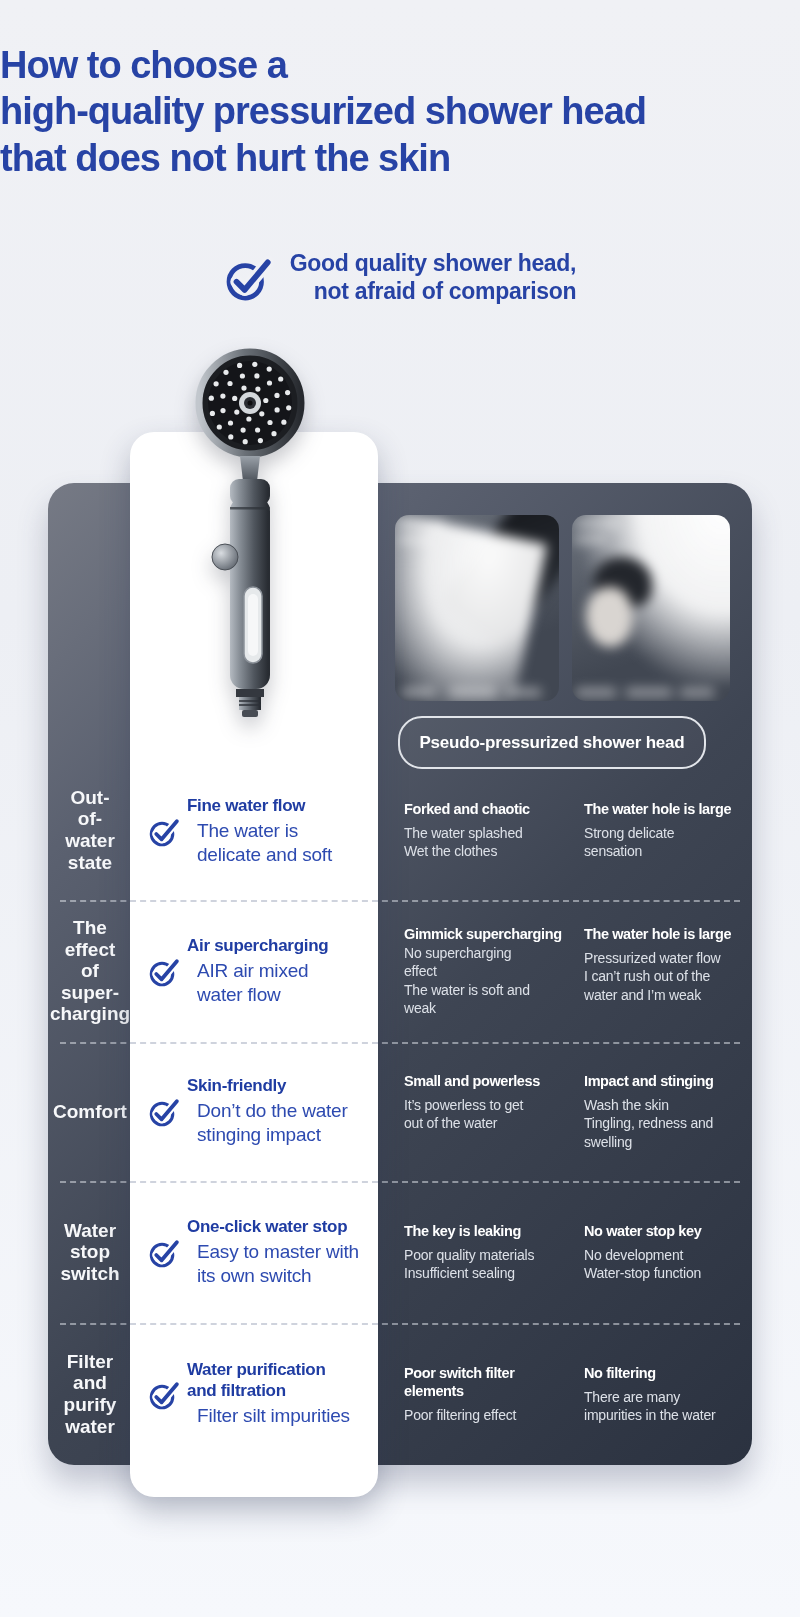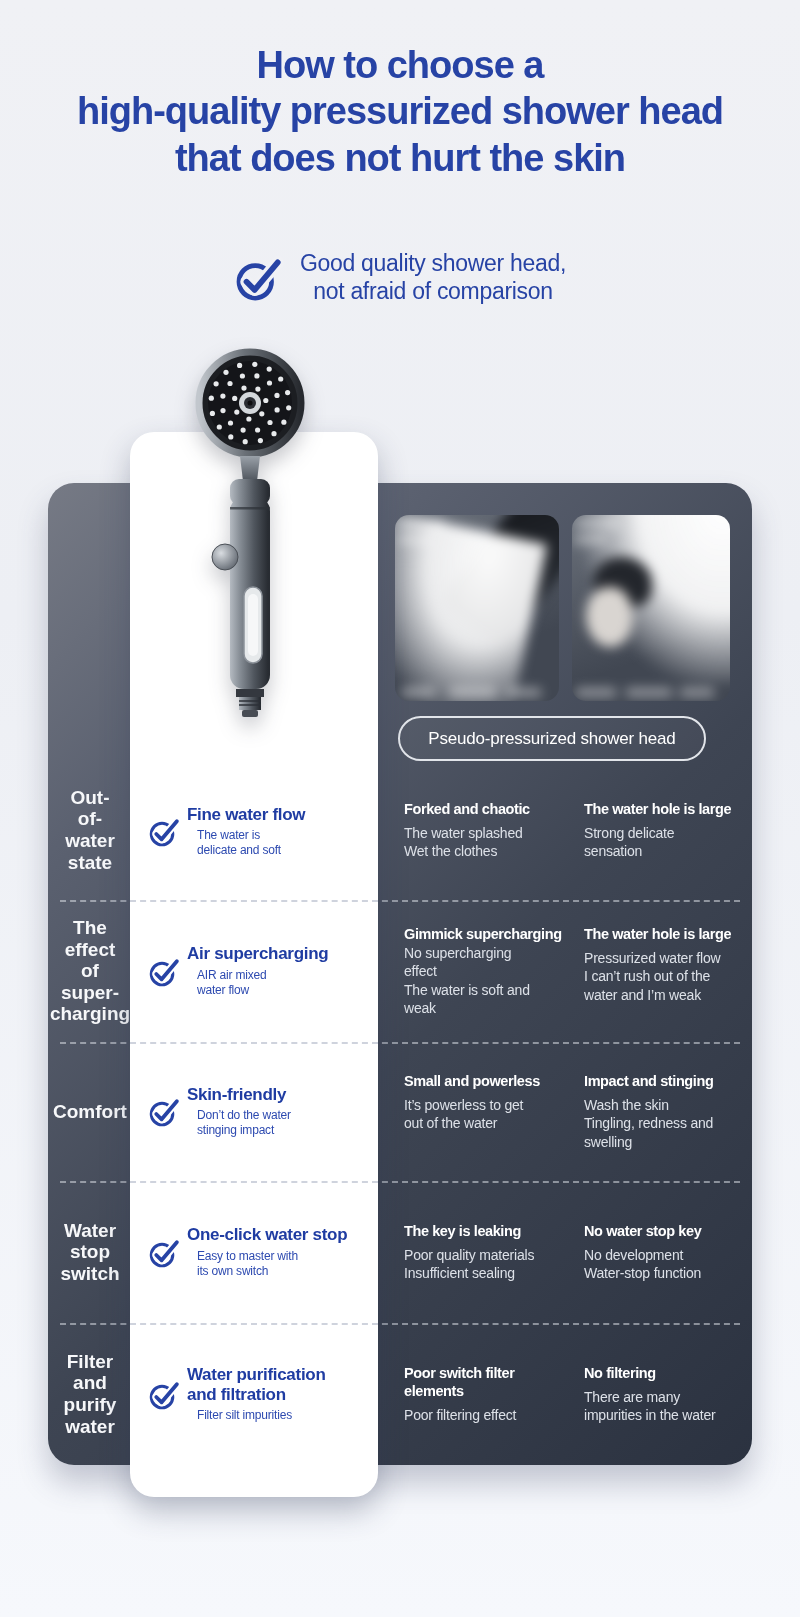--- a/index.html
+++ b/index.html
@@ -2,25 +2,25 @@
 <html><head>
 <meta charset="utf-8">
 <style>
   html,body{margin:0;padding:0;background:#e8eaf0;}
   .page{position:relative;width:800px;height:1617px;overflow:hidden;margin:0 auto;
         font-family:"Liberation Sans",sans-serif;
         background:linear-gradient(180deg,#f0f1f5 0%,#edeff4 38%,#f6f8fc 100%);}
   .preline{white-space:pre-line;}
 
   
-  .title{position:absolute;top:42px;left:0;width:800px;text-align:center;
+  .title{position:absolute;top:42px;left:0;width:800px;text-align:left;
          color:#2743a5;font-weight:bold;font-size:38px;line-height:1.22;letter-spacing:-1px;}
   .subtitle{position:absolute;top:250px;left:0;width:800px;display:flex;align-items:center;
             justify-content:center;gap:16px;color:#2743a5;--halo:#f0f1f5;}
-  .subtitle-text{font-size:23px;font-weight:normal;line-height:1.2;text-align:center;letter-spacing:-0.3px;}
+  .subtitle-text{font-size:23px;font-weight:bold;line-height:1.2;text-align:right;letter-spacing:-0.3px;}
   .check{color:#2743a5;flex:0 0 auto;}
   .check.lg{width:50px;height:50px;}
   .check.sm{width:33px;height:33px;}
 
   
   .dark-panel{position:absolute;left:48px;top:483px;width:704px;height:982px;border-radius:26px;
               background:linear-gradient(135deg,#767a85 0%,#5b6170 22%,#3e4553 55%,#2b3240 100%);
               box-shadow:0 18px 30px rgba(60,70,100,.28);}
   .sep{position:absolute;left:12px;right:12px;border-top:2px dashed rgba(230,234,240,.5);}
   .cat{position:absolute;left:0;width:84px;display:flex;align-items:center;justify-content:center;
@@ -34,24 +34,24 @@
   .p1-spray{position:absolute;left:-26px;top:18px;width:168px;height:190px;transform:rotate(12deg);
             background:radial-gradient(ellipse at 68% 12%,rgba(255,255,255,.98) 0%,rgba(255,255,255,.88) 38%,rgba(235,238,242,0) 72%);}
   .p2-spray{position:absolute;right:-24px;top:-34px;width:180px;height:210px;
             background:radial-gradient(ellipse at 78% 16%,#ffffff 0%,rgba(255,255,255,.92) 42%,rgba(255,255,255,0) 74%);}
   .p2-hair{position:absolute;left:30px;top:50px;width:58px;height:50px;background:#23262c;
            border-radius:55% 60% 40% 50%;}
   .p2-face{position:absolute;left:22px;top:80px;width:46px;height:60px;background:#d9d5d1;
            border-radius:50% 46% 48% 55%;}
   .cap{position:absolute;height:9px;border-radius:2px;background:rgba(255,255,255,.45);}
 
-  .bad-pill{position:absolute;left:350px;top:233px;width:308px;height:45px;box-sizing:border-box;
+  .bad-pill{position:absolute;left:350px;top:233px;width:308px;height:53px;box-sizing:border-box;
             border:2px solid #e2e5ea;border-radius:24px;background:rgba(255,255,255,.03);
             display:flex;align-items:center;justify-content:center;
-            color:#ffffff;font-size:17px;font-weight:normal;letter-spacing:-0.2px;}
+            color:#ffffff;font-size:17px;font-weight:bold;letter-spacing:-0.2px;}
 
   .bad-row{position:absolute;left:356px;width:352px;box-sizing:border-box;padding-right:8px;
            display:grid;grid-template-columns:170px 174px;column-gap:10px;align-content:center;}
   .bt{font-size:14.5px;font-weight:bold;color:#ffffff;letter-spacing:-0.4px;line-height:1.25;}
   .bb{font-size:14px;color:#dde1e8;margin-top:6px;line-height:1.3;letter-spacing:-0.2px;}
 
   
   .white-card{position:absolute;left:130px;top:432px;width:248px;height:1065px;border-radius:24px;
               background:#ffffff;box-shadow:0 14px 30px rgba(45,55,85,.30);--halo:#fff;}
   .csep{position:absolute;left:0;right:0;border-top:2px dashed rgba(130,140,165,.38);}
@@ -59,21 +59,21 @@
           filter:drop-shadow(0 10px 10px rgba(30,35,50,.25));}
   .good-pill{position:absolute;left:50%;transform:translateX(-50%);top:286px;width:208px;height:50px;
              border-radius:26px;display:flex;align-items:center;justify-content:center;text-align:center;
              background:linear-gradient(175deg,#8ba6f2 0%,#5b7de6 40%,#3356d2 100%);
              box-shadow:0 6px 14px rgba(47,82,200,.35);
              color:#fff;font-weight:bold;font-size:19px;line-height:1.15;}
   .good-row{position:absolute;left:0;width:248px;box-sizing:border-box;padding-left:18px;
             display:flex;align-items:center;gap:6px;}
   .gtext{min-width:0;}
   .gt{font-size:17px;font-weight:bold;color:#1f3ca2;line-height:1.2;letter-spacing:-0.3px;}
-  .gb{font-size:12px;color:#2d4ab0;margin-top:3px;padding-left:10px;line-height:1.25;letter-spacing:-0.2px;}
+  .gb{font-size:19px;color:#2d4ab0;margin-top:3px;padding-left:10px;line-height:1.25;letter-spacing:-0.2px;}
 </style>
 </head>
 <body>
 
 <svg style="position:absolute;width:0;height:0;overflow:hidden" aria-hidden="true">
   <symbol id="check-sym" viewBox="0 0 40 40">
     <circle cx="17" cy="23" r="13" fill="none" stroke="currentColor" stroke-width="3.8"></circle>
     <path d="M10 23 l6.5 6.5 L35 7.5" fill="none" stroke="var(--halo,#fff)" stroke-width="10" stroke-linecap="round" stroke-linejoin="round"></path>
     <path d="M10 23 l6.5 6.5 L35 7.5" fill="none" stroke="currentColor" stroke-width="4.6" stroke-linecap="round" stroke-linejoin="round"></path>
   </symbol>

